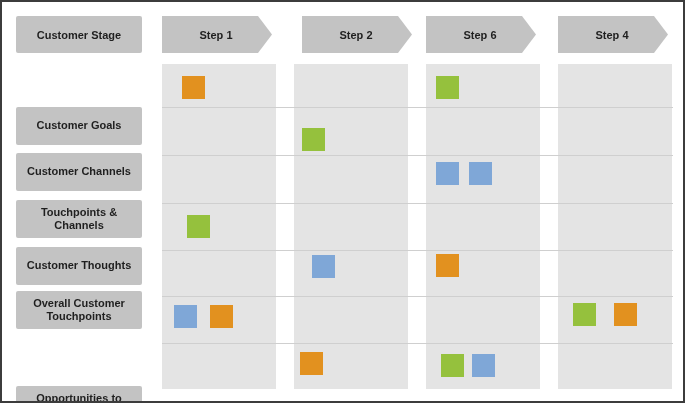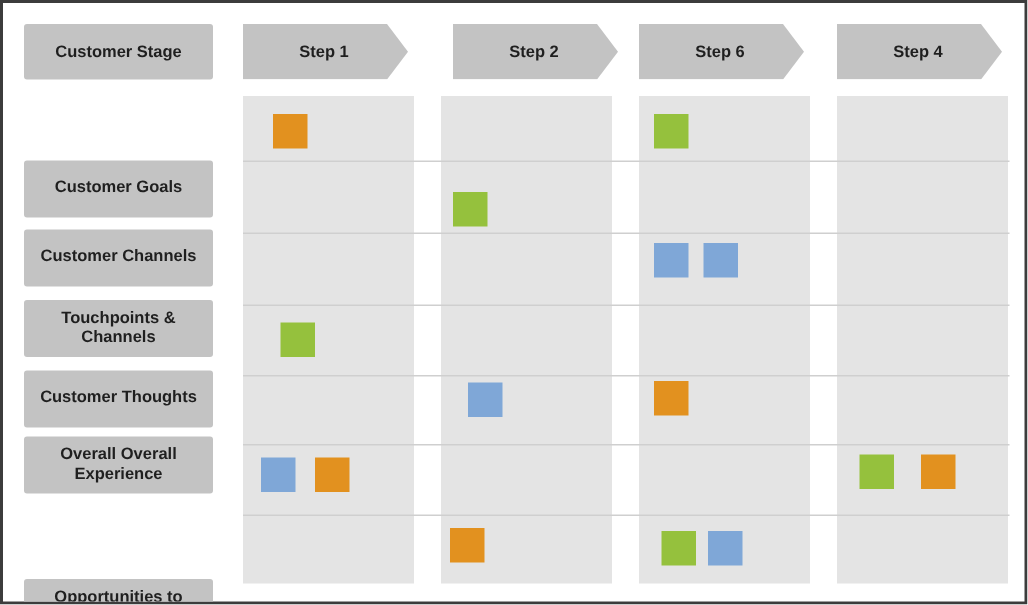--- a/index.html
+++ b/index.html
@@ -79,21 +79,21 @@
   <div class="corner-label">Customer Stage</div>
   <div class="step-arrow" style="left:160px">Step 1</div>
   <div class="step-arrow" style="left:300px">Step 2</div>
   <div class="step-arrow" style="left:424px">Step 6</div>
   <div class="step-arrow" style="left:556px">Step 4</div>
 
   <div class="row-label" style="top:69px">Customer Goals</div>
   <div class="row-label" style="top:115px">Customer Channels</div>
   <div class="row-label" style="top:209px">Customer Thoughts</div>
   <div class="row-label" style="top:162px">Touchpoints &amp; Channels</div>
-  <div class="row-label" style="top:253px">Overall Overall Experience</div>
+  <div class="row-label" style="top:253px">Overall Customer Touchpoints</div>
   <div class="row-label" style="top:348px">Opportunities to Thoughts</div>
 
   <div class="col-strip" style="left:160px"></div>
   <div class="col-strip" style="left:292px"></div>
   <div class="col-strip" style="left:424px"></div>
   <div class="col-strip" style="left:556px"></div>
 
   <div class="row-divider" style="top:105px"></div>
   <div class="row-divider" style="top:153px"></div>
   <div class="row-divider" style="top:201px"></div>

